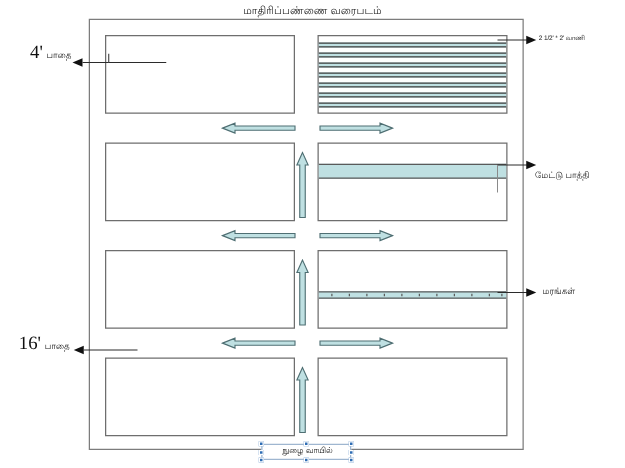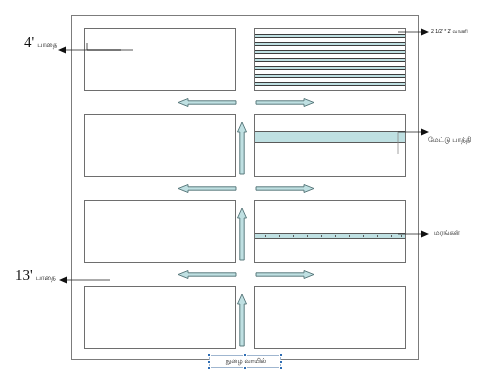--- a/index.html
+++ b/index.html
@@ -125,20 +125,21 @@
     background:#2e6db4;
     border:0.7px solid #ffffff;
     box-sizing:border-box;
   }
 </style>
 </head>
 <body>
 
 <div id="stage">
 
+  <div class="title">மாதிரிப்பண்ணை வரைபடம்</div>
 
   <div class="boundary"></div>
 
   <div class="plot" style="left:84px;top:28px;width:152px;height:63px;"></div>
 
   <div class="plot" style="left:254px;top:28px;width:152px;height:63px;">
     <div class="hatch-row" style="top:5px;height:4px;"></div>
     <div class="hatch-row" style="top:13px;height:4px;"></div>
     <div class="hatch-row" style="top:21px;height:4px;"></div>
     <div class="hatch-row" style="top:29px;height:4px;"></div>
@@ -208,21 +209,21 @@
     <span class="num">4'</span><span class="word">பாதை</span>
   </div>
   <svg class="leader" style="left:57px;top:40px;" width="30" height="14" viewBox="0 0 30 14">
     <path d="M30,3 L30,10 L64,10" fill="none" stroke="#2b2b2b" stroke-width="0.8"></path>
     <path d="M30,10 L76,10" fill="none" stroke="#2b2b2b" stroke-width="0.8"></path>
     <polygon points="1,10 9,6.6 9,13.4" fill="#111111"></polygon>
     <line x1="9" y1="10" x2="30" y2="10" stroke="#2b2b2b" stroke-width="0.8"></line>
   </svg>
 
   <div class="dimlabel" style="left:15px;top:266px;">
-    <span class="num">13'</span><span class="word">பாதை</span>
+    <span class="num">16'</span><span class="word">பாதை</span>
   </div>
   <svg class="leader" style="left:58px;top:272px;" width="60" height="12" viewBox="0 0 60 12">
     <polygon points="1,8 9,4.6 9,11.4" fill="#111111"></polygon>
     <line x1="9" y1="8" x2="52" y2="8" stroke="#2b2b2b" stroke-width="0.8"></line>
   </svg>
 
   <svg class="leader" style="left:398px;top:26px;" width="32" height="12" viewBox="0 0 32 12">
     <line x1="0" y1="6" x2="24" y2="6" stroke="#2b2b2b" stroke-width="0.8"></line>
     <polygon points="31,6 23,2.6 23,9.4" fill="#111111"></polygon>
   </svg>

